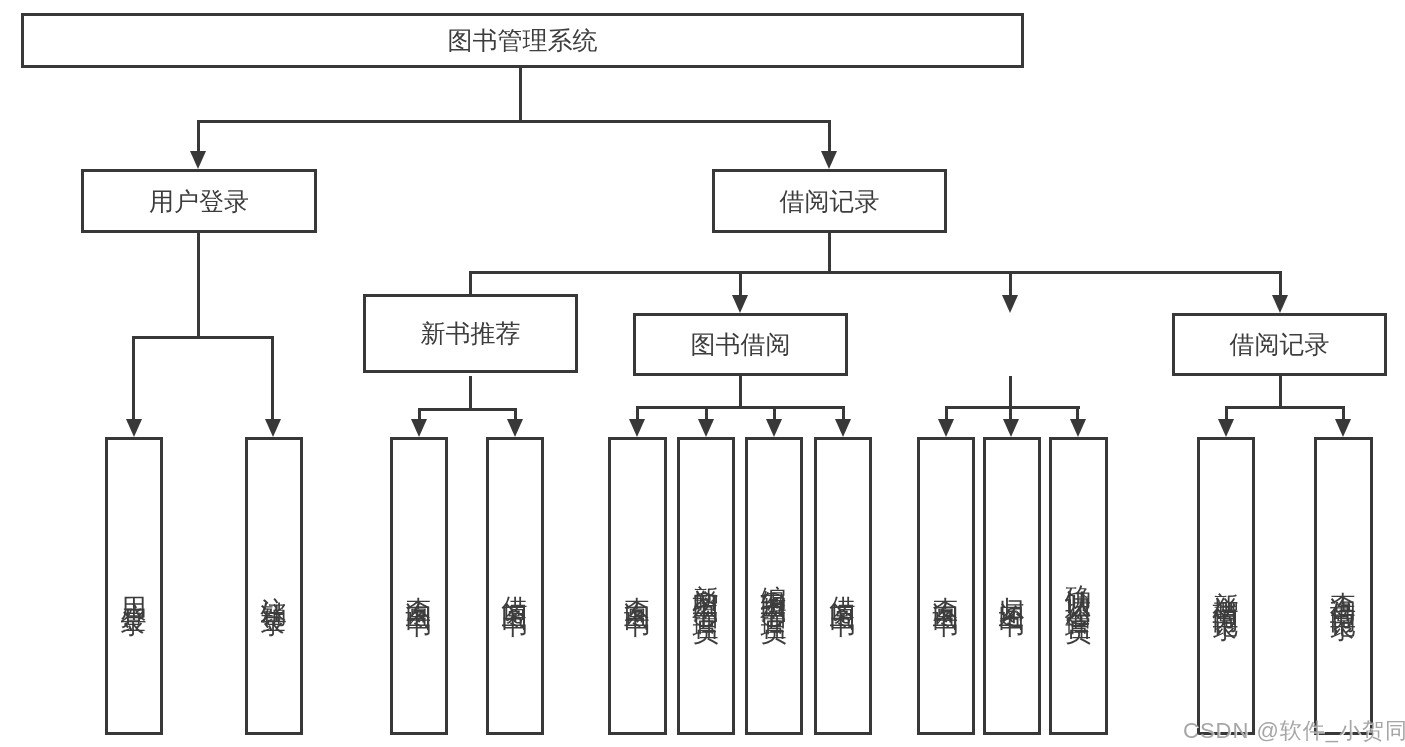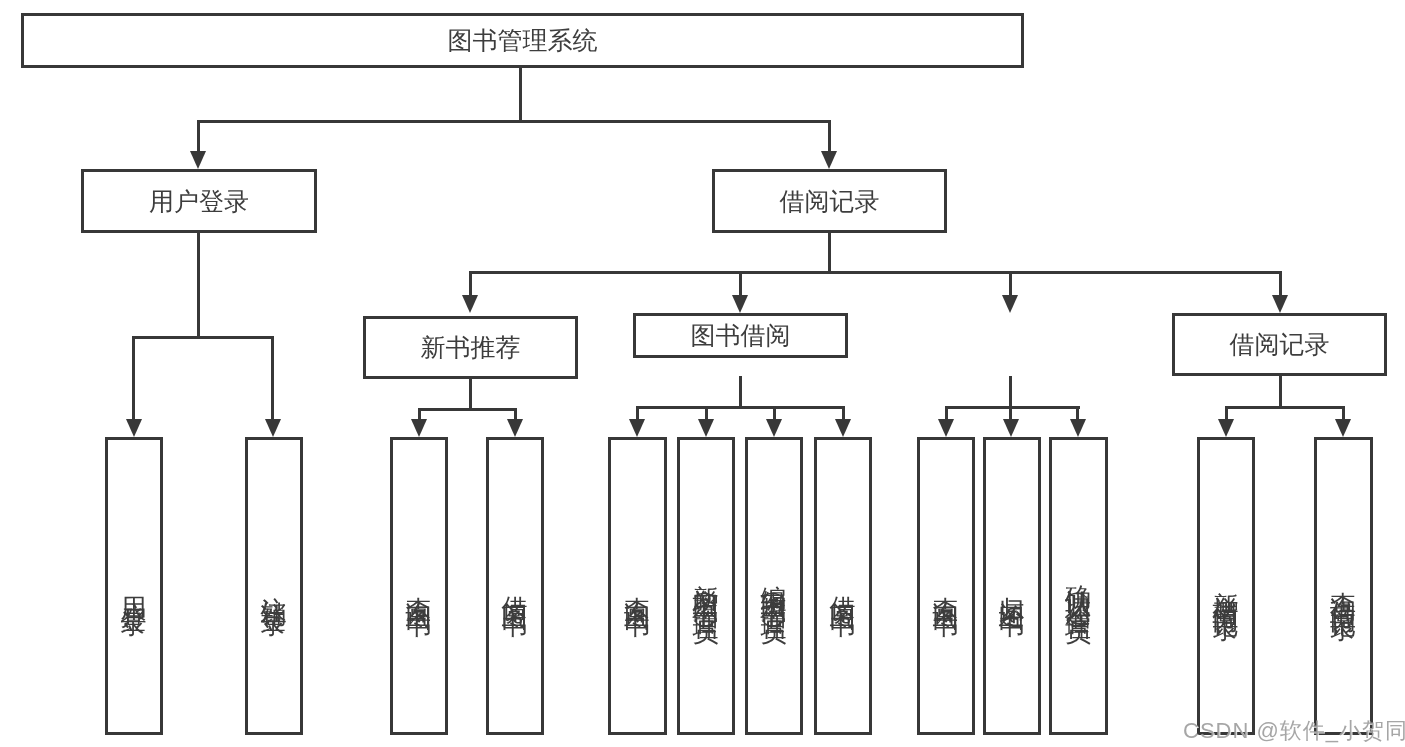--- a/index.html
+++ b/index.html
@@ -65,24 +65,24 @@
   <div class="line" style="left:469px; top:271px; width:813px; height:3px;"></div>
   <div class="line" style="left:469px; top:271px; width:3px; height:26px;"></div>
   <div class="arrow" style="left:462px; top:295px;"></div>
   <div class="line" style="left:739px; top:271px; width:3px; height:26px;"></div>
   <div class="arrow" style="left:732px; top:295px;"></div>
   <div class="line" style="left:1009px; top:271px; width:3px; height:26px;"></div>
   <div class="arrow" style="left:1002px; top:295px;"></div>
   <div class="line" style="left:1279px; top:271px; width:3px; height:26px;"></div>
   <div class="arrow" style="left:1272px; top:295px;"></div>
 
-  <div class="box" style="left:363px; top:316px; width:215px; height:63px;">
+  <div class="box" style="left:363px; top:294px; width:215px; height:79px;">
     <span class="hlabel">新书推荐</span>
   </div>
-  <div class="box" style="left:633px; top:313px; width:215px; height:45px;">
+  <div class="box" style="left:633px; top:313px; width:215px; height:63px;">
     <span class="hlabel">图书借阅</span>
   </div>
   <div class="box" style="left:1172px; top:313px; width:215px; height:63px;justify-content:center;">
     <span class="hlabel">借阅记录</span>
   </div>
 
   <div class="line" style="left:469px; top:376px; width:3px; height:32px;"></div>
   <div class="line" style="left:418px; top:408px; width:99px; height:3px;"></div>
   <div class="line" style="left:418px; top:408px; width:3px; height:13px;"></div>
   <div class="arrow" style="left:411px; top:419px;"></div>

